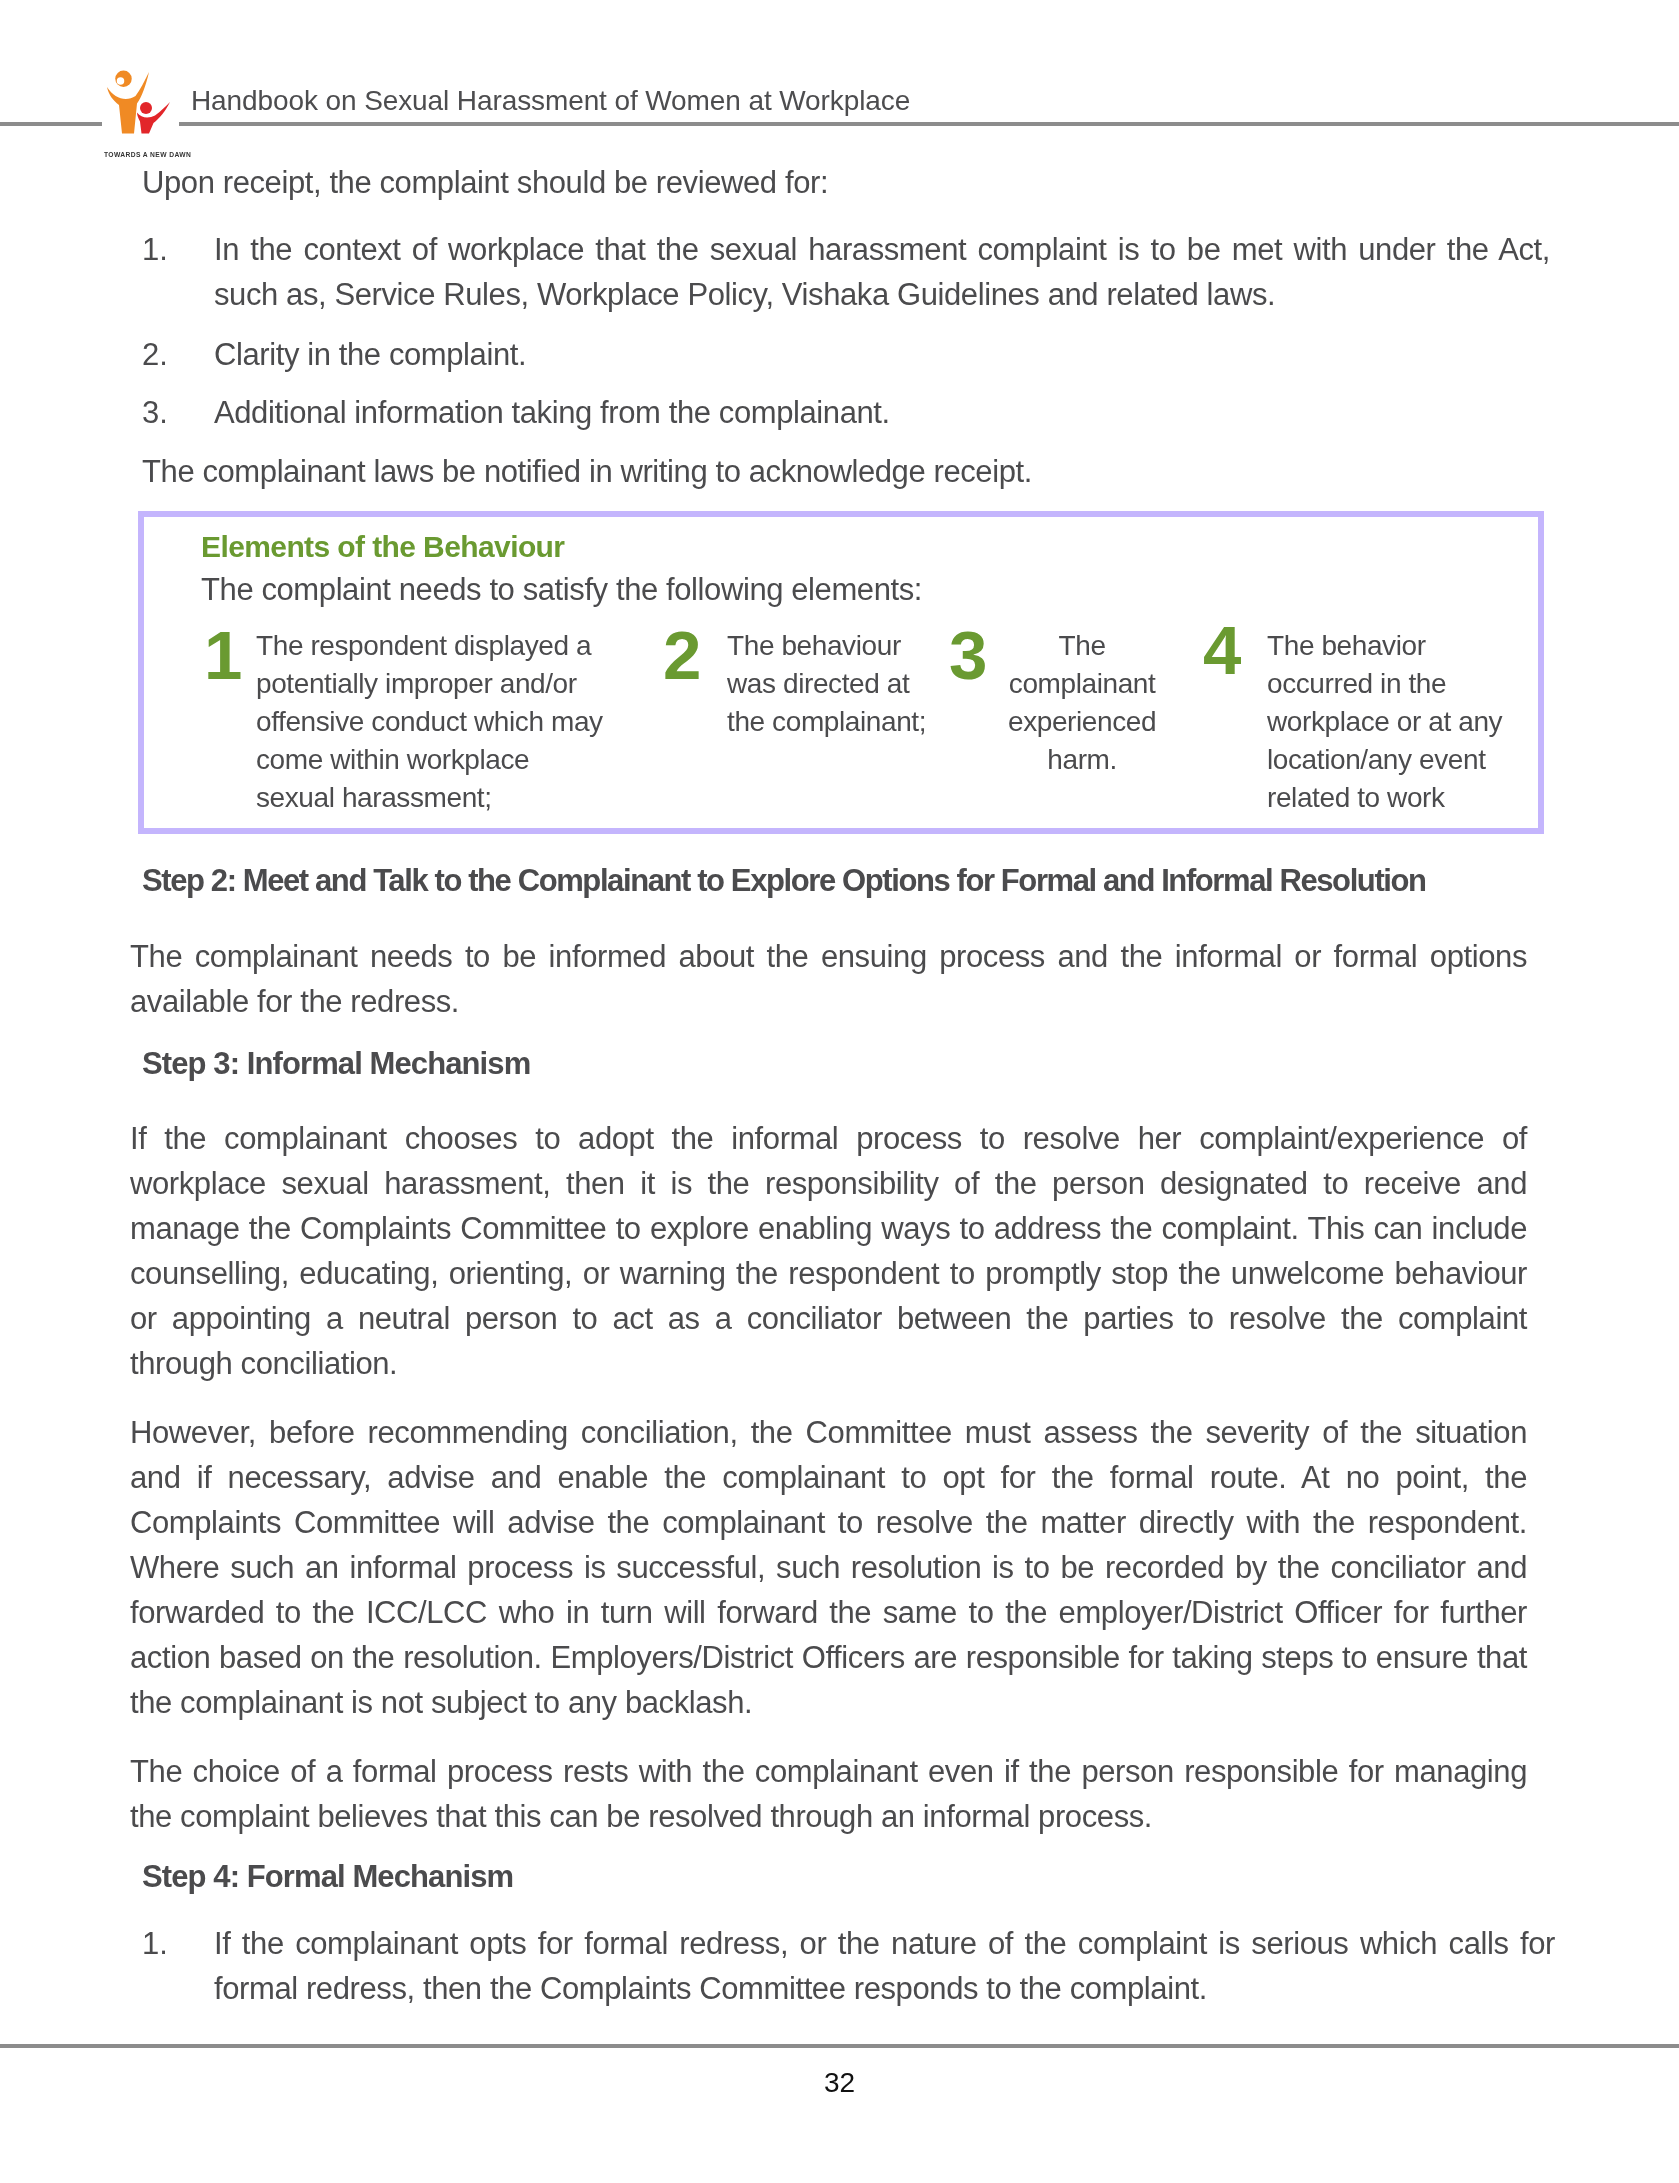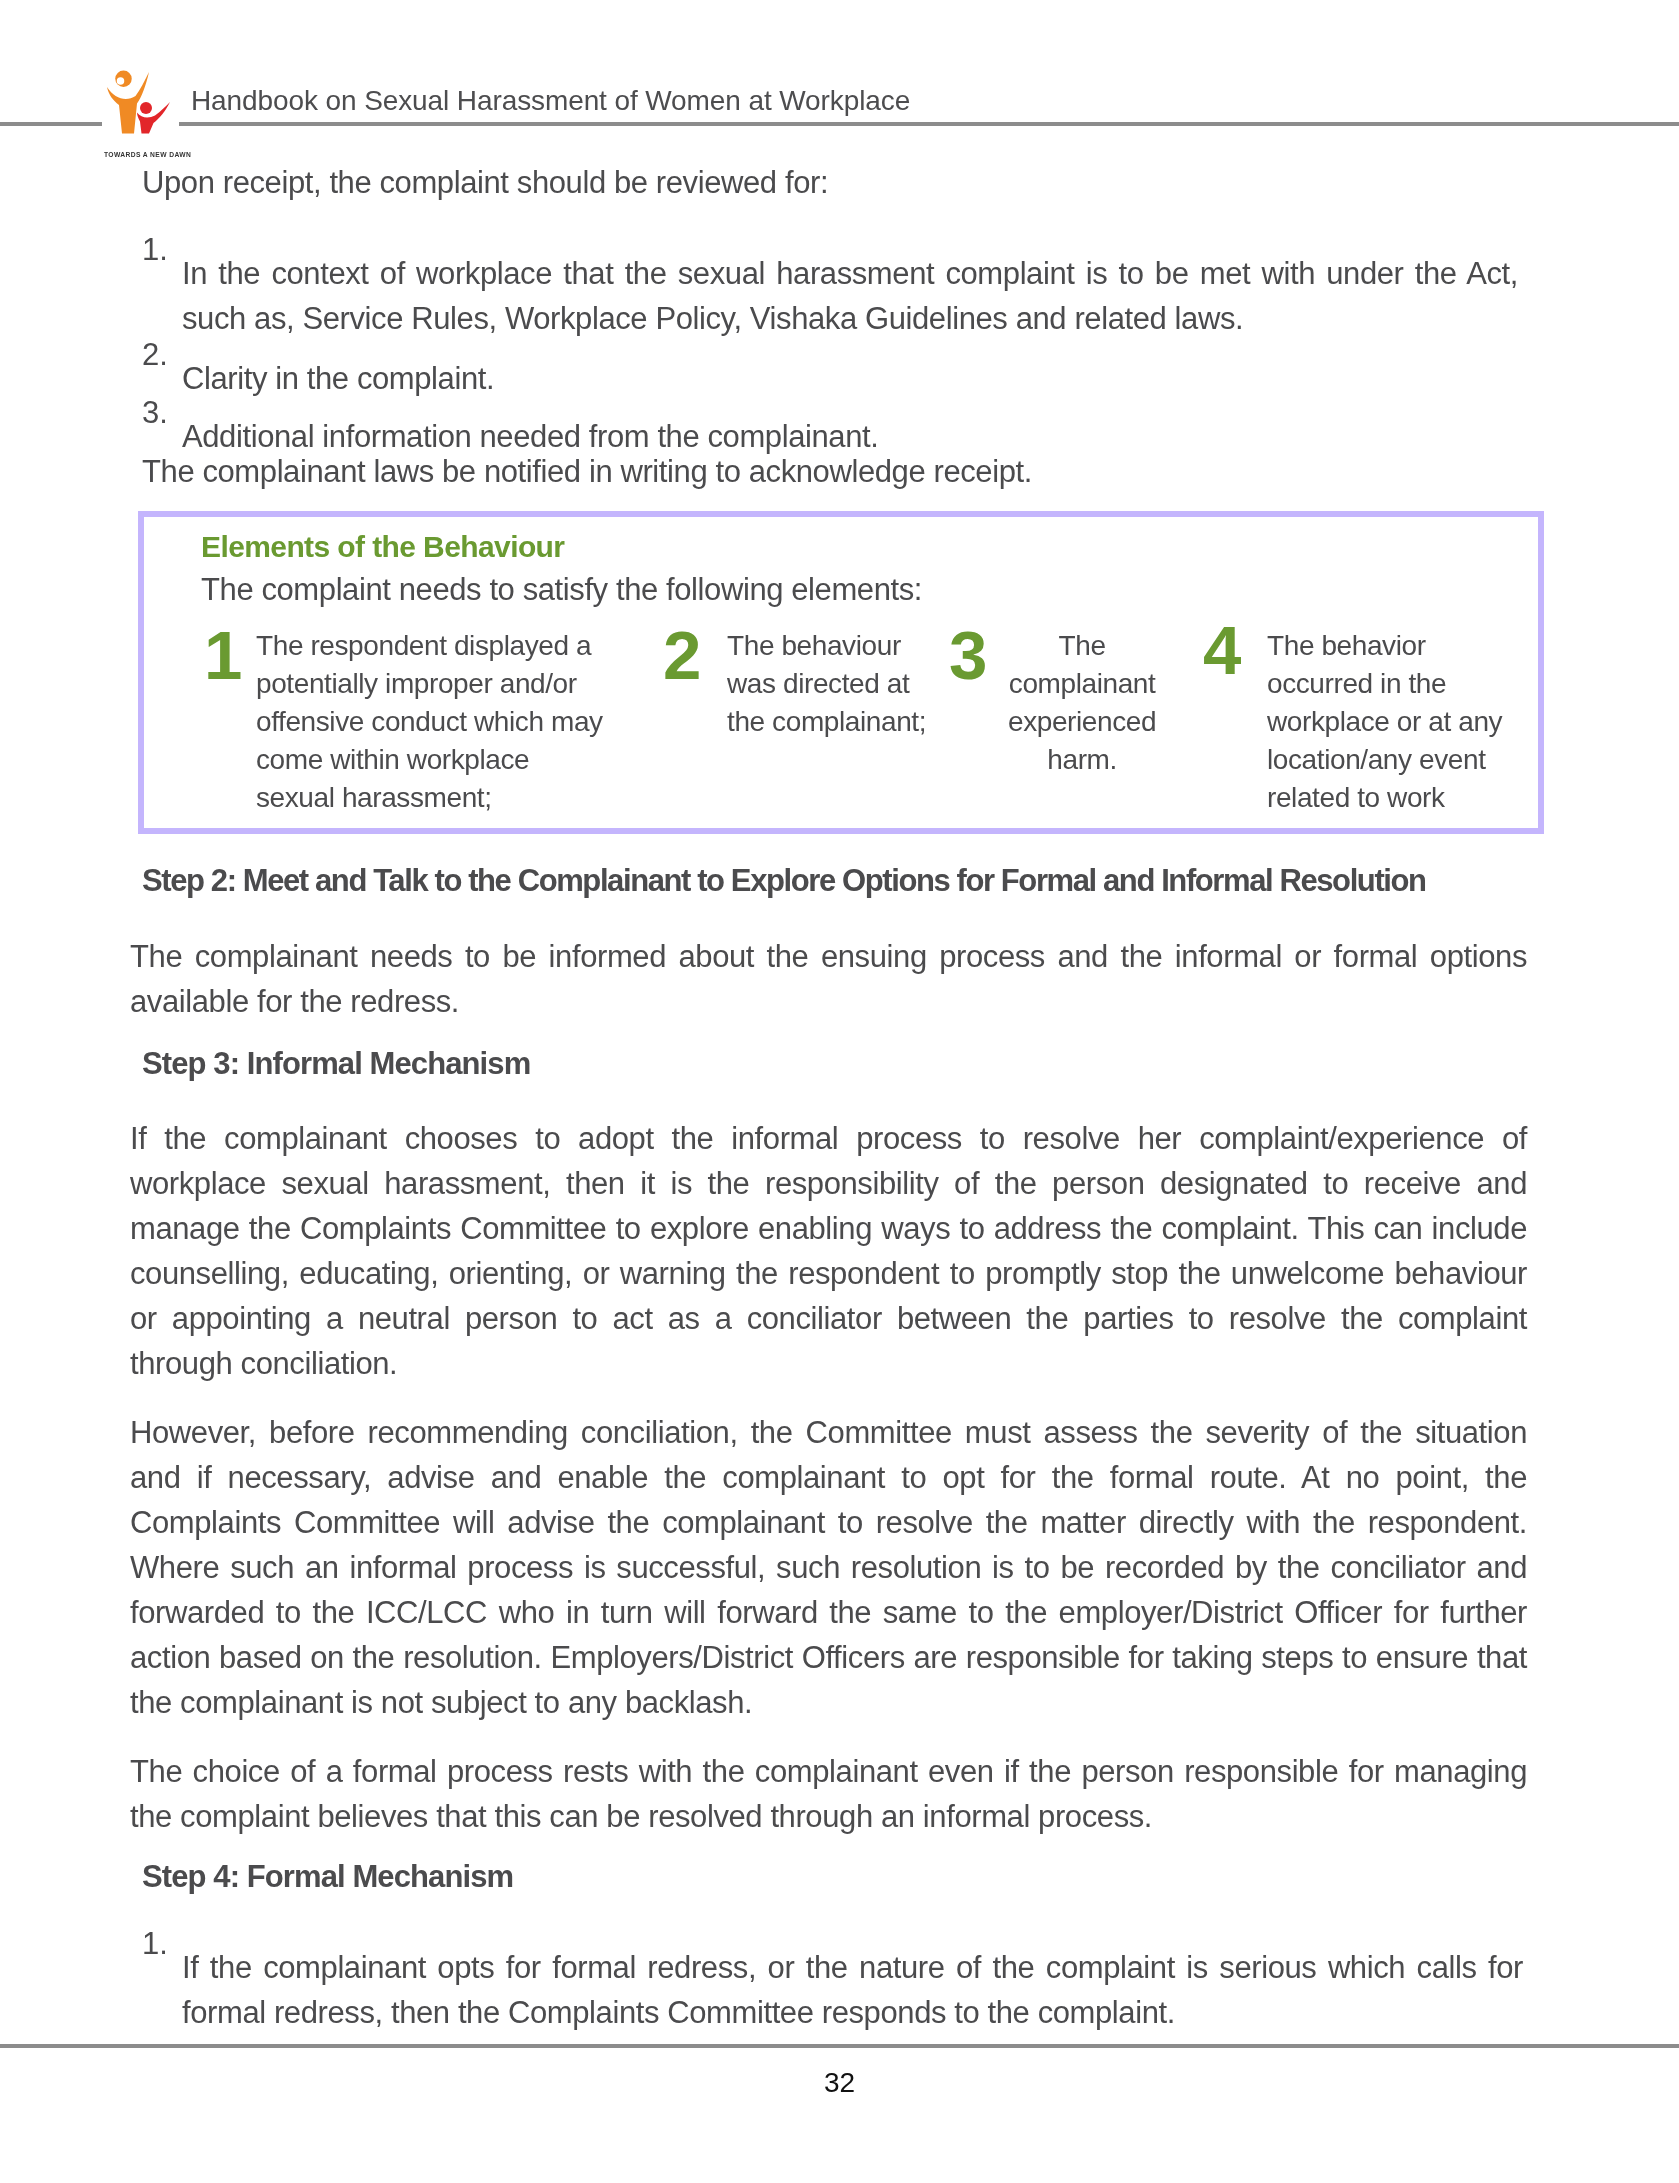--- a/index.html
+++ b/index.html
@@ -7,21 +7,21 @@
          font-family:"Liberation Sans", "DejaVu Sans", sans-serif; color:#4b4b4d; }
   .abs { position:absolute; }
   .hline { position:absolute; background:#8c8c8c; height:3.7px; }
   .header-title { left:191px; top:84px; font-size:28px; line-height:33px; color:#4d4d4f; white-space:nowrap; letter-spacing:-0.1px; }
   .tagline { left:104px; top:151px; font-size:6.7px; letter-spacing:0.4px; color:#333; font-weight:bold; white-space:nowrap; }
   .body-text { font-size:31px; line-height:45px; color:#4b4b4d; }
   .para { position:absolute; left:130px; width:1397px; text-align:justify; text-align-last:left; letter-spacing:-0.4px;margin-top:8px; }
   .para-single { position:absolute; left:142px; white-space:nowrap; letter-spacing:-0.4px; }
   .list-item { position:absolute; left:142px; width:1397px; }
   .list-num { position:absolute; left:0; top:0; }
-  .list-text { position:absolute; left:40px; width:1341px; text-align:justify; text-align-last:left; letter-spacing:-0.4px;margin-top:24px; }
+  .list-text { position:absolute; left:72px; width:1341px; text-align:justify; text-align-last:left; letter-spacing:-0.4px; }
   .heading { position:absolute; left:142px; font-size:31px; line-height:45px; font-weight:bold; color:#4b4b4d; white-space:nowrap; letter-spacing:-0.9px; }
   .box { position:absolute; left:138px; top:511px; width:1394px; height:311px; border:6px solid #c4b5fd; }
   .box-title { position:absolute; left:57px; top:10.4px; font-size:30px; line-height:40px; font-weight:bold; color:#6a9a31; white-space:nowrap; letter-spacing:-0.6px; }
   .box-sub { position:absolute; left:57px; top:52px; font-size:31px; line-height:42px; color:#4b4b4d; white-space:nowrap; letter-spacing:-0.4px; }
   .elem-num { position:absolute; font-size:69px; line-height:69px; font-weight:bold; color:#6a9a31; }
   .elem-text { position:absolute; font-size:28px; line-height:38px; color:#4b4b4d; letter-spacing:-0.4px; }
   .page-num { position:absolute; left:0; width:1679px; top:2066px; text-align:center; font-size:28px; line-height:33px; color:#111; }
 </style>
 </head>
 <body>
@@ -48,21 +48,21 @@
 <div class="list-item body-text" style="top:227px;">
   <span class="list-num">1.</span>
   <span class="list-text" style="width:1336px;">In the context of workplace that the sexual harassment complaint is to be met with under the Act, such as, Service Rules, Workplace Policy, Vishaka Guidelines and related laws.</span>
 </div>
 <div class="list-item body-text" style="top:332px;">
   <span class="list-num">2.</span>
   <span class="list-text">Clarity in the complaint.</span>
 </div>
 <div class="list-item body-text" style="top:390px;">
   <span class="list-num">3.</span>
-  <span class="list-text">Additional information needed from the complainant.</span>
+  <span class="list-text">Additional information taking from the complainant.</span>
 </div>
 <div class="para-single body-text" style="top:449px;">The complainant laws be notified in writing to acknowledge receipt.</div>
 
 <div class="box">
   <div class="box-title">Elements of the Behaviour</div>
   <div class="box-sub">The complaint needs to satisfy the following elements:</div>
 
   <div class="elem-num" style="left:60px; top:104px;">1</div>
   <div class="elem-text" style="left:112px; top:110px;">
     <div>The respondent displayed a</div>

